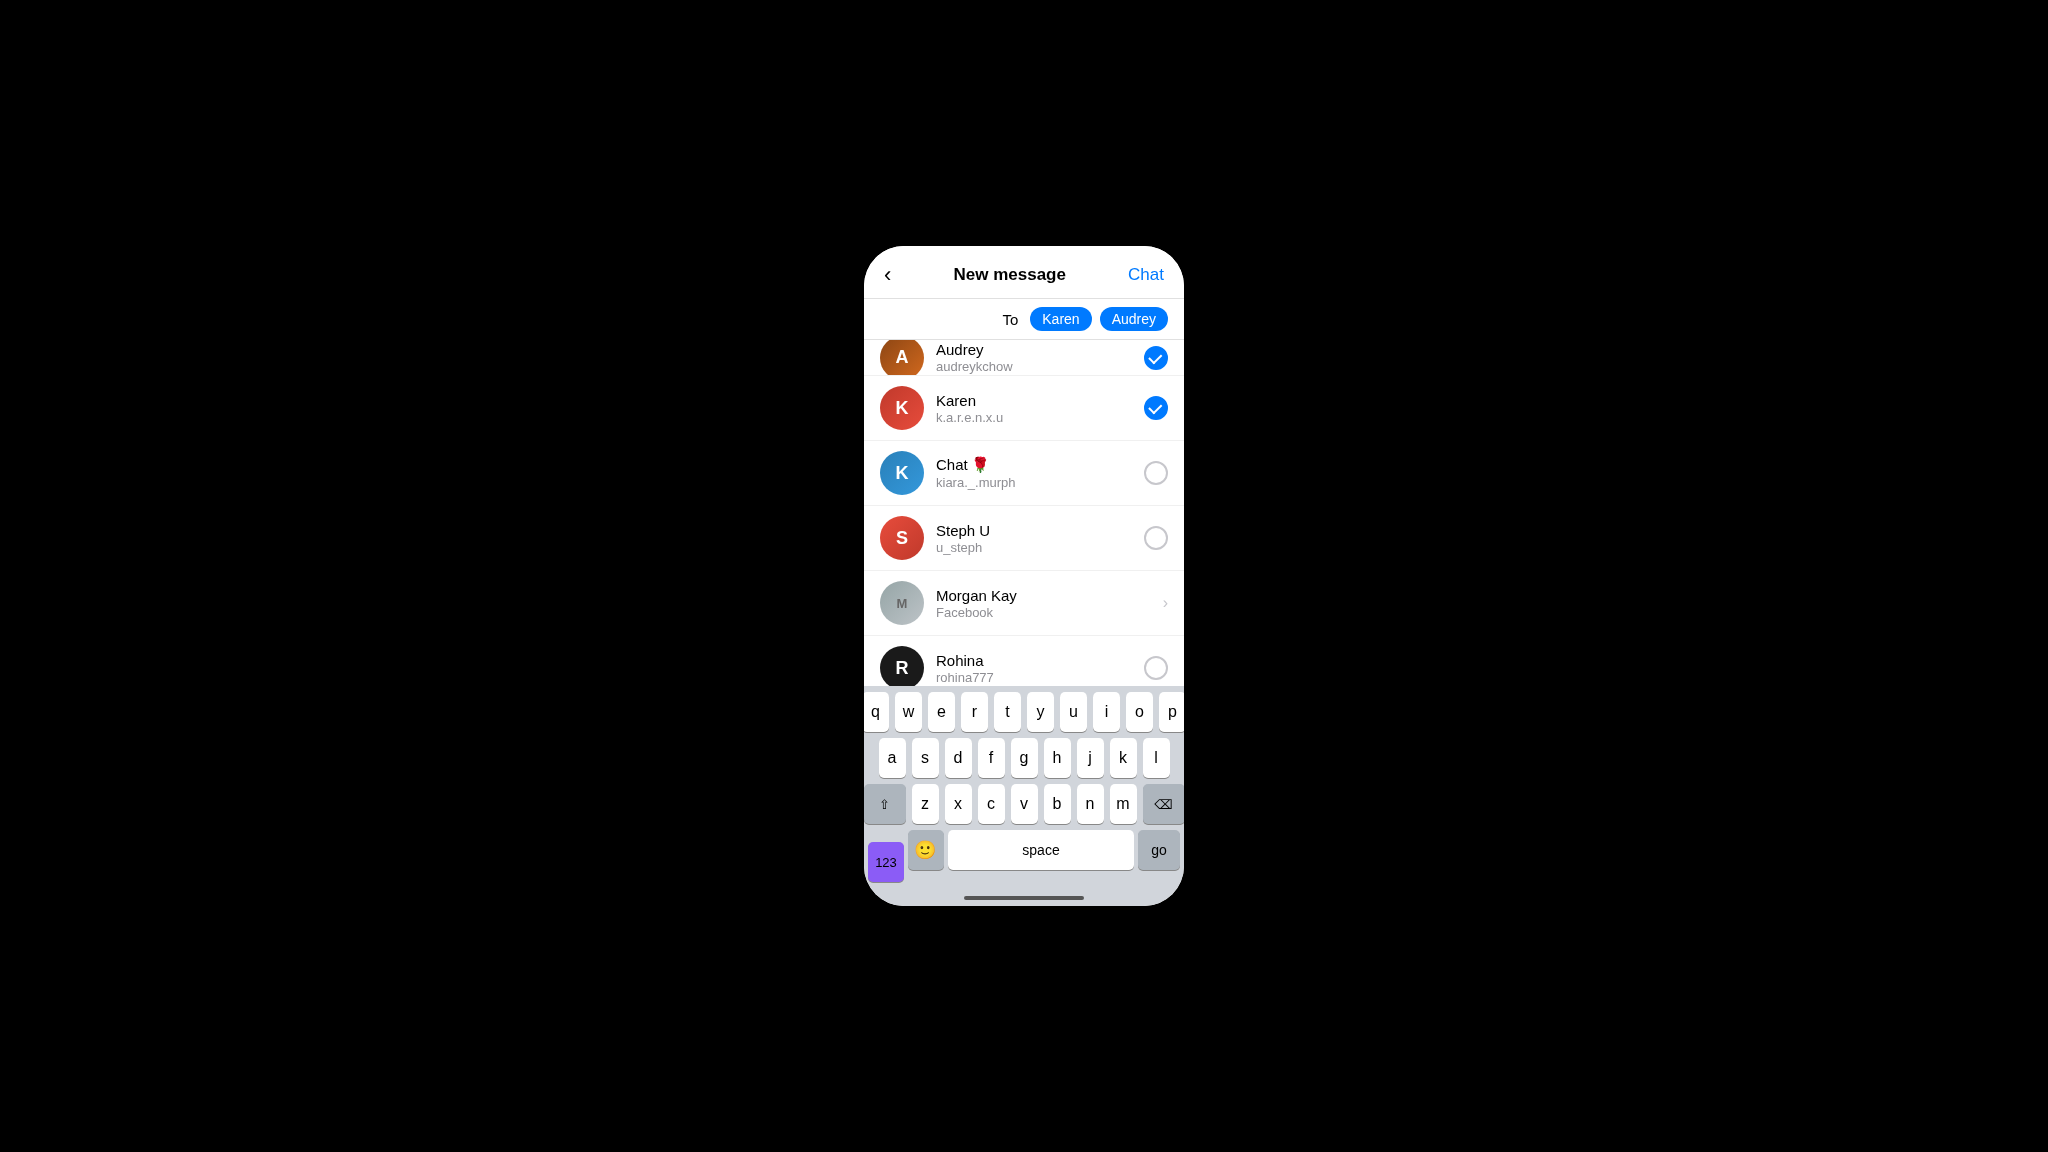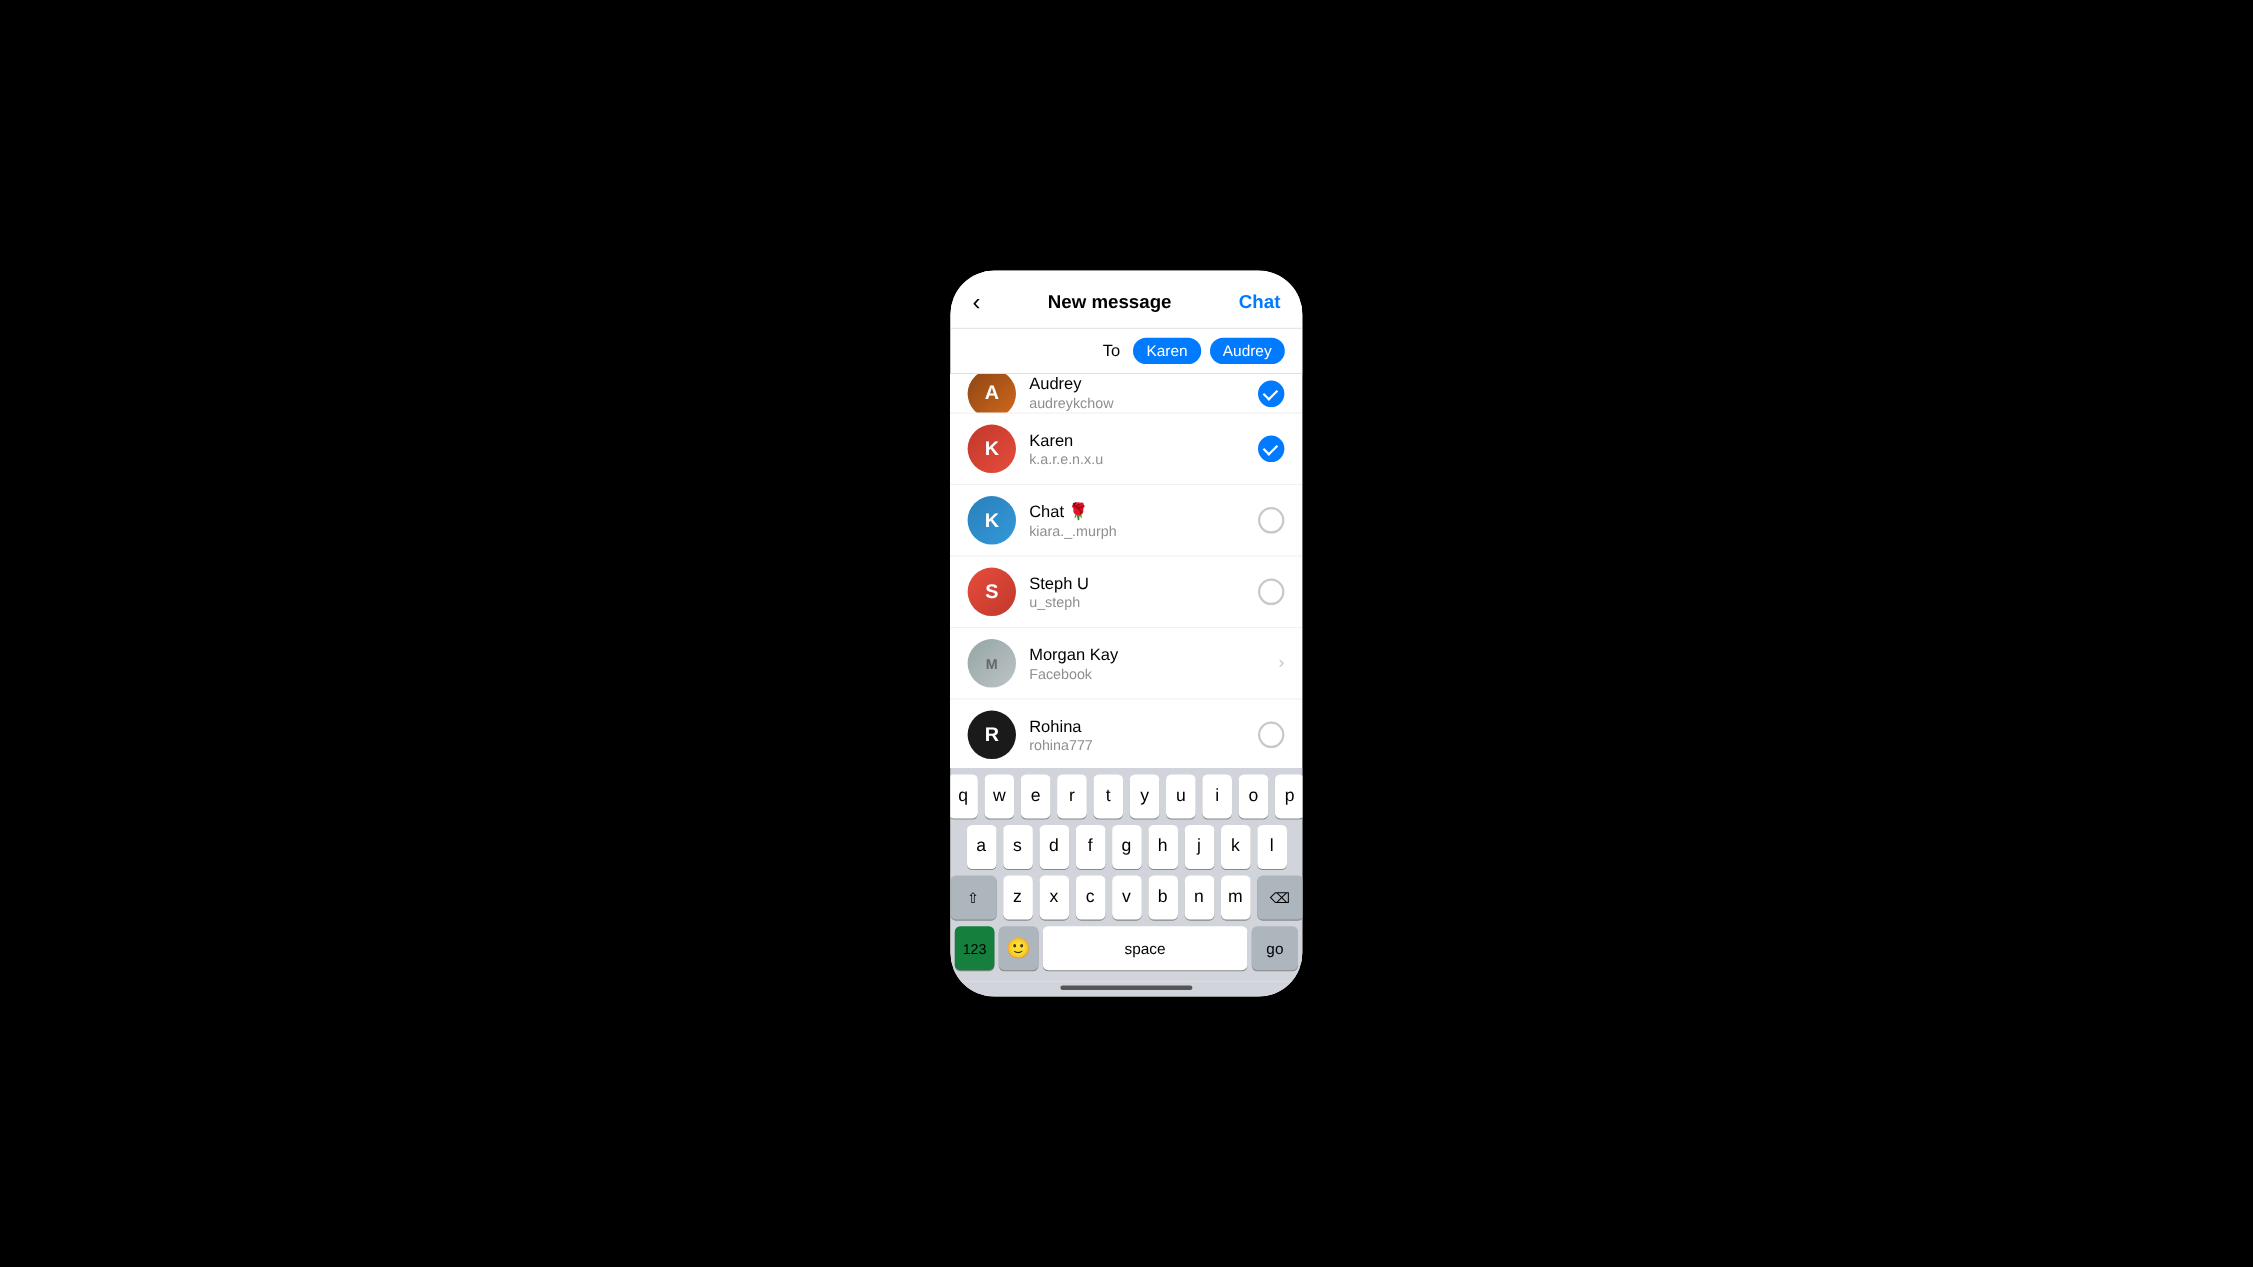--- a/index.html
+++ b/index.html
@@ -40,21 +40,21 @@
     }
     .header-title {
       font-size: 17px;
       font-weight: 600;
       color: #000;
       text-align: center;
     }
     .header-chat {
       font-size: 17px;
       color: #007AFF;
-      font-weight: 700;
+      font-weight: 400;
       cursor: pointer;
     }
 
     
     .to-row {
       display: flex;
       align-items: center;
       padding: 8px 16px;
       gap: 8px;
       flex-wrap: wrap;
@@ -194,23 +194,24 @@
       color: #000000;
       width: 42px;
       font-size: 14px;
     }
     .key.emoji-key {
       background: #adb5bd;
       font-size: 18px;
       width: 36px;
     }
     .key.num-key {
-      background: #15803d;
+      background: #8b5cf6;
       font-size: 13px;
       width: 36px;
+      margin-top: 12px;
     }
     .key.delete-key {
       background: #adb5bd;
       width: 42px;
     }
     .key.shift-key {
       background: #adb5bd;
       width: 42px;
     }
 

